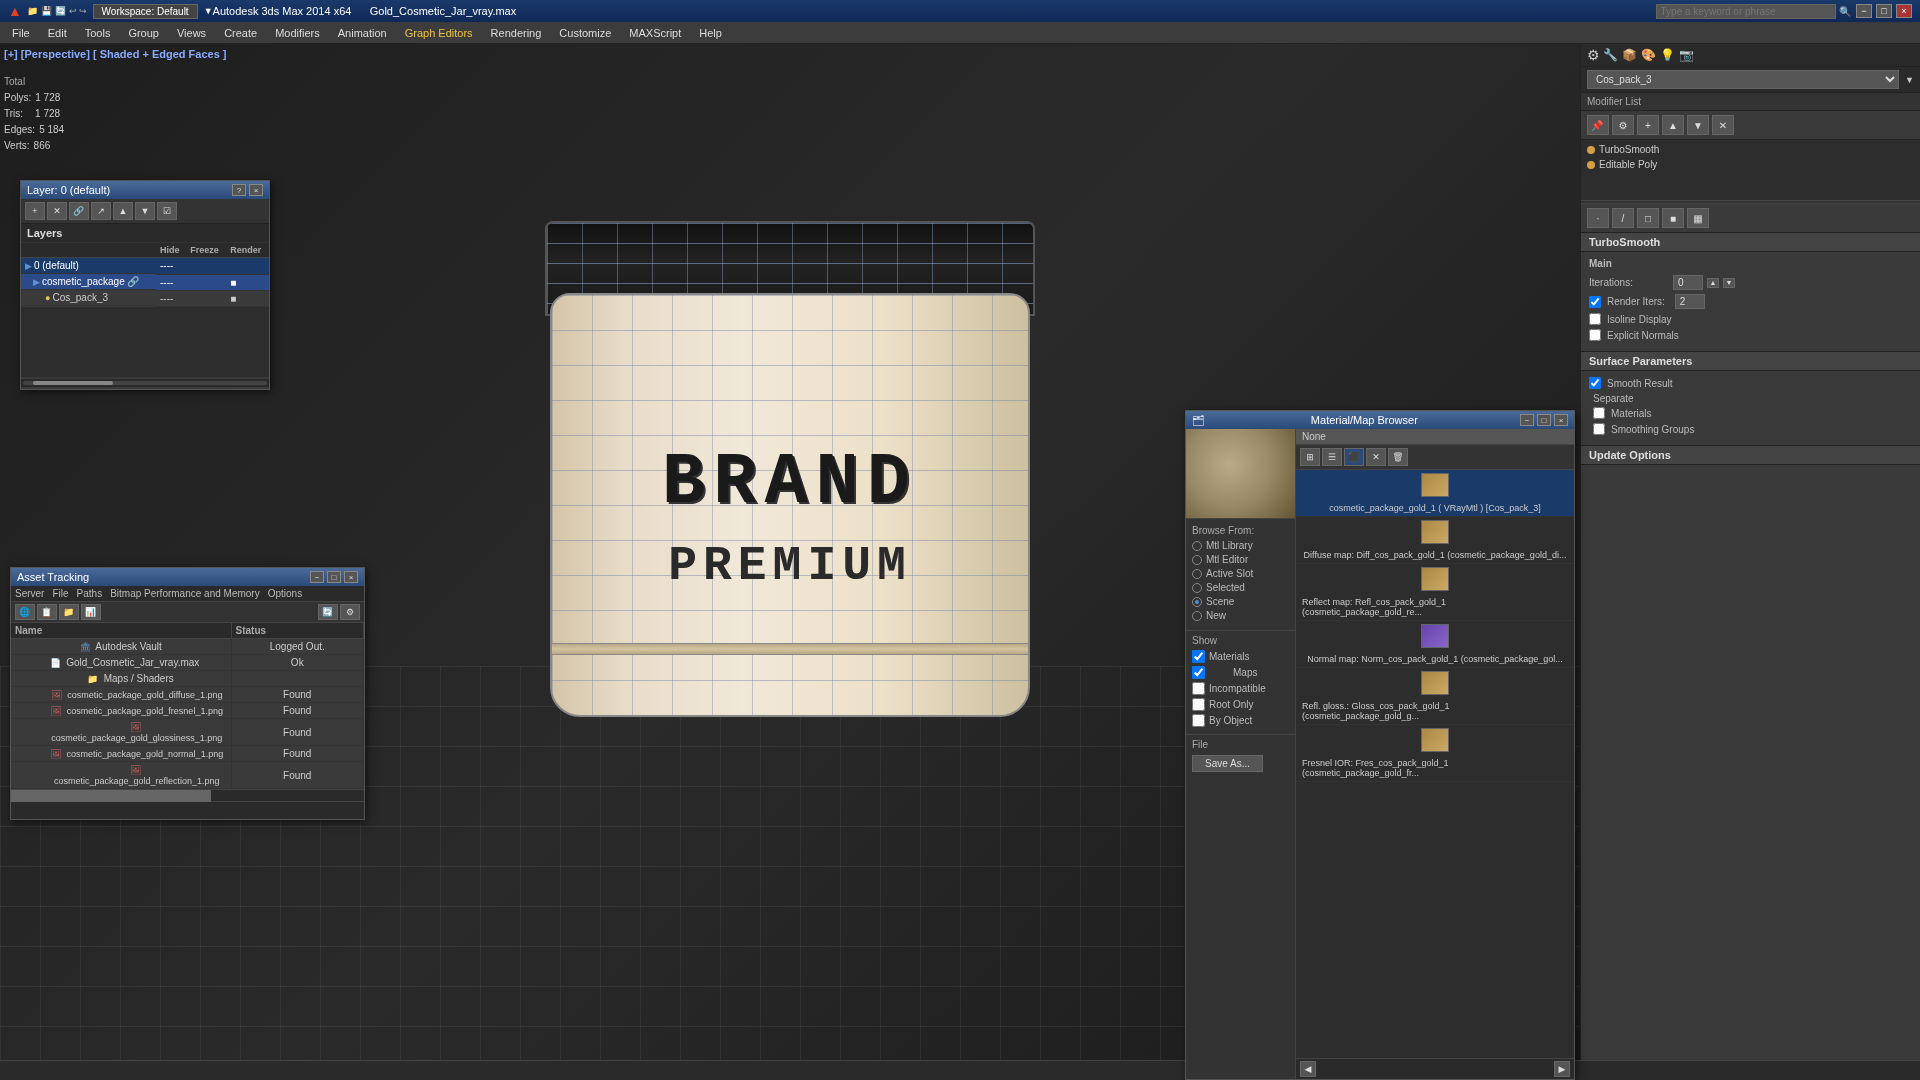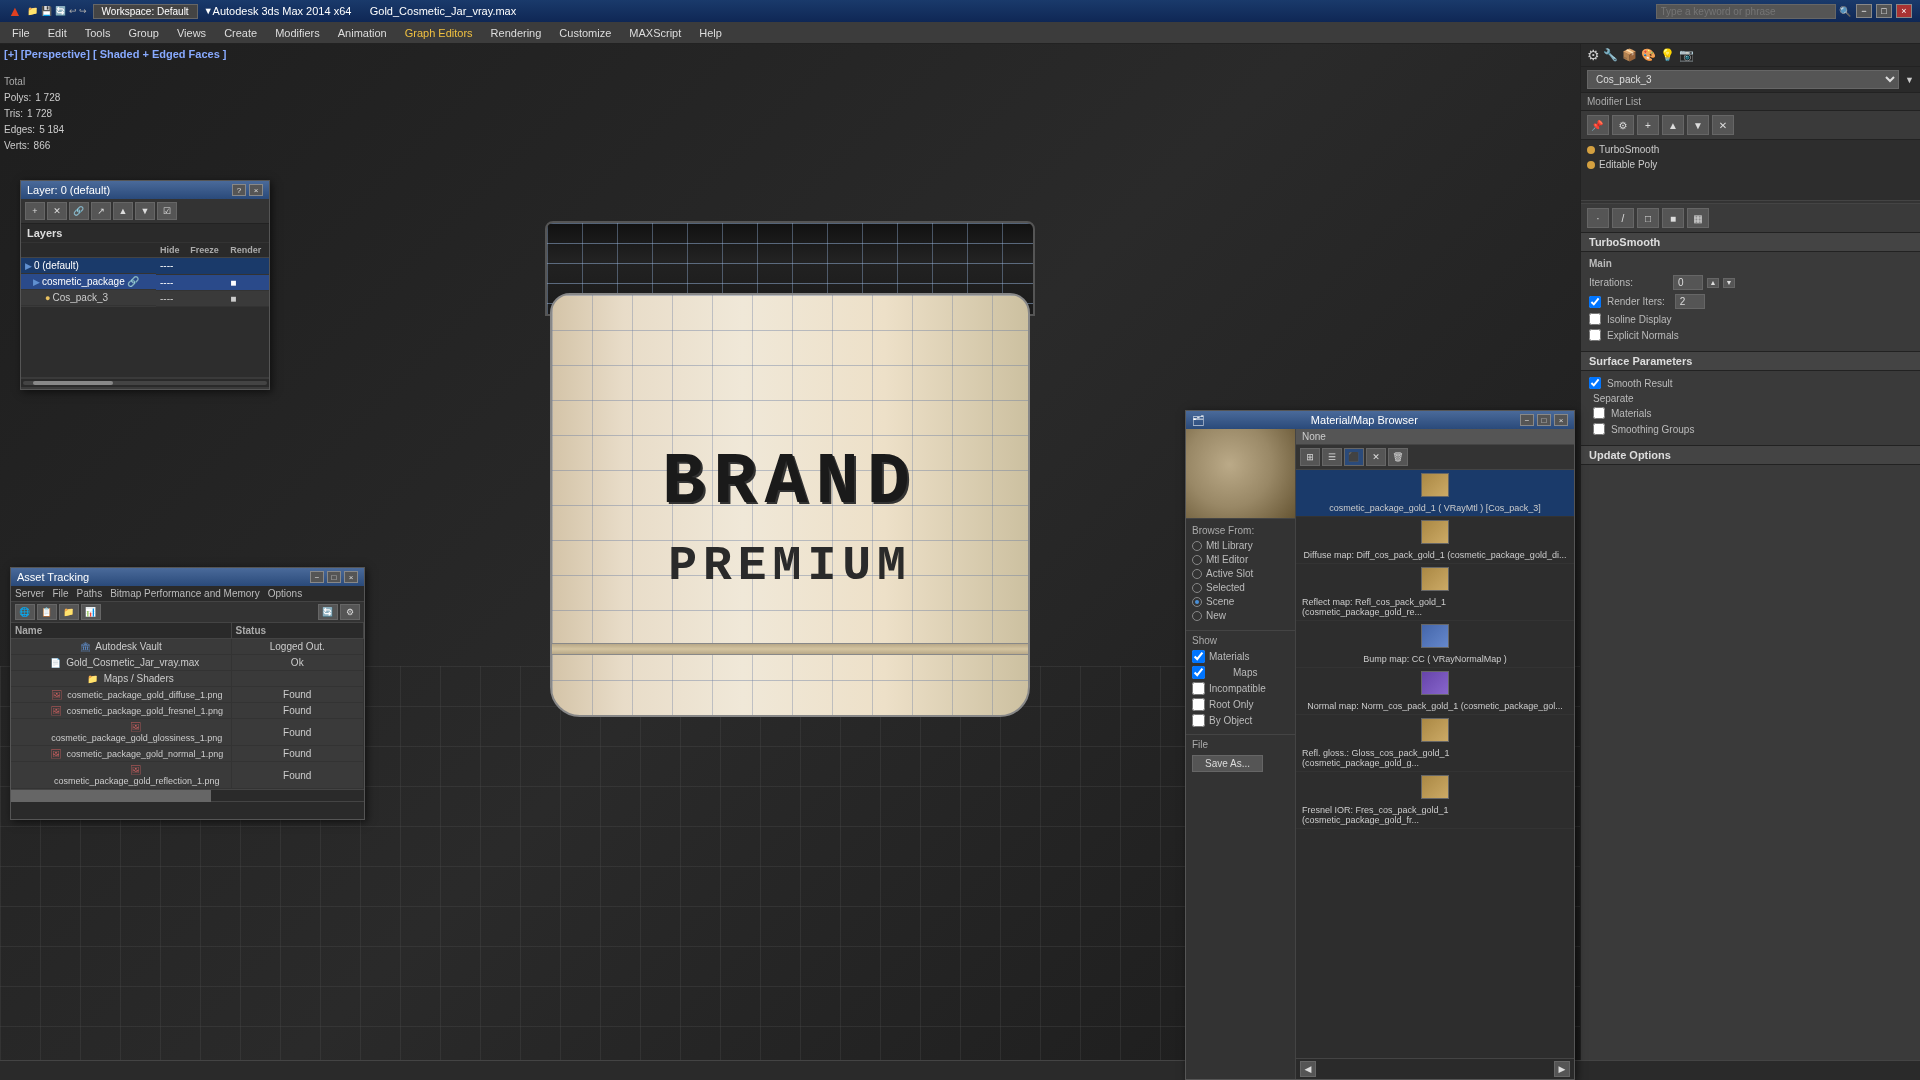--- a/index.html
+++ b/index.html
@@ -828,21 +828,21 @@
 
   <div id="viewport">
     <div class="viewport-label">[+] [Perspective] [ Shaded + Edged Faces ]</div>
 
     <div id="left-stats" style="top:30px; left:4px;">
       <div style="color:#aaa;">Total</div>
       <div style="display:flex; gap:4px;">
         <span>Polys:</span>
         <span>1 728</span>
       </div>
-      <div style="display:flex; gap:4px;">
+      <div style="display:flex; gap:12px;">
         <span>Tris:</span>
         <span>1 728</span>
       </div>
       <div style="display:flex; gap:4px;">
         <span>Edges:</span>
         <span>5 184</span>
       </div>
       <div style="display:flex; gap:4px;">
         <span>Verts:</span>
         <span>866</span>
@@ -1227,24 +1227,20 @@
         </div>
         <div class="mat-item">
           <div class="mat-thumb gold"></div>
           <span class="mat-item-name">Diffuse map: Diff_cos_pack_gold_1 (cosmetic_package_gold_di...</span>
         </div>
         <div class="mat-item">
           <div class="mat-thumb gold"></div>
           <span class="mat-item-name">Reflect map: Refl_cos_pack_gold_1 (cosmetic_package_gold_re...</span>
         </div>
         <div class="mat-item">
-          <div class="mat-thumb blue"></div>
-          <span class="mat-item-name">Bump map: CC ( VRayNormalMap )</span>
-        </div>
-        <div class="mat-item">
           <div class="mat-thumb purple"></div>
           <span class="mat-item-name">Normal map: Norm_cos_pack_gold_1 (cosmetic_package_gol...</span>
         </div>
         <div class="mat-item">
           <div class="mat-thumb gold"></div>
           <span class="mat-item-name">Refl. gloss.: Gloss_cos_pack_gold_1 (cosmetic_package_gold_g...</span>
         </div>
         <div class="mat-item">
           <div class="mat-thumb gold"></div>
           <span class="mat-item-name">Fresnel IOR: Fres_cos_pack_gold_1 (cosmetic_package_gold_fr...</span>

